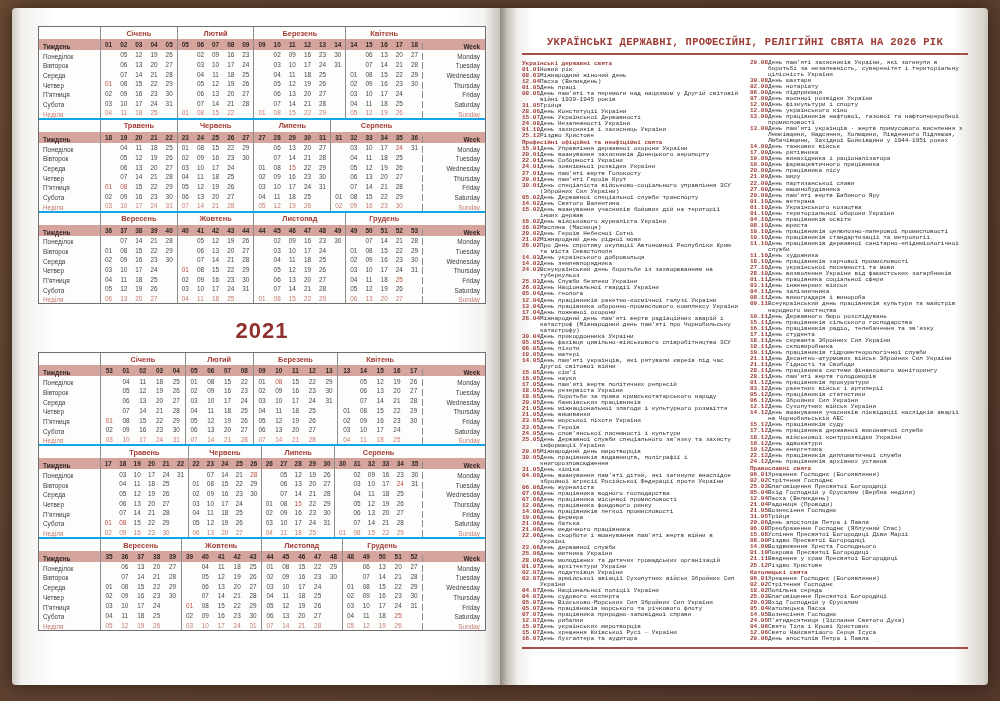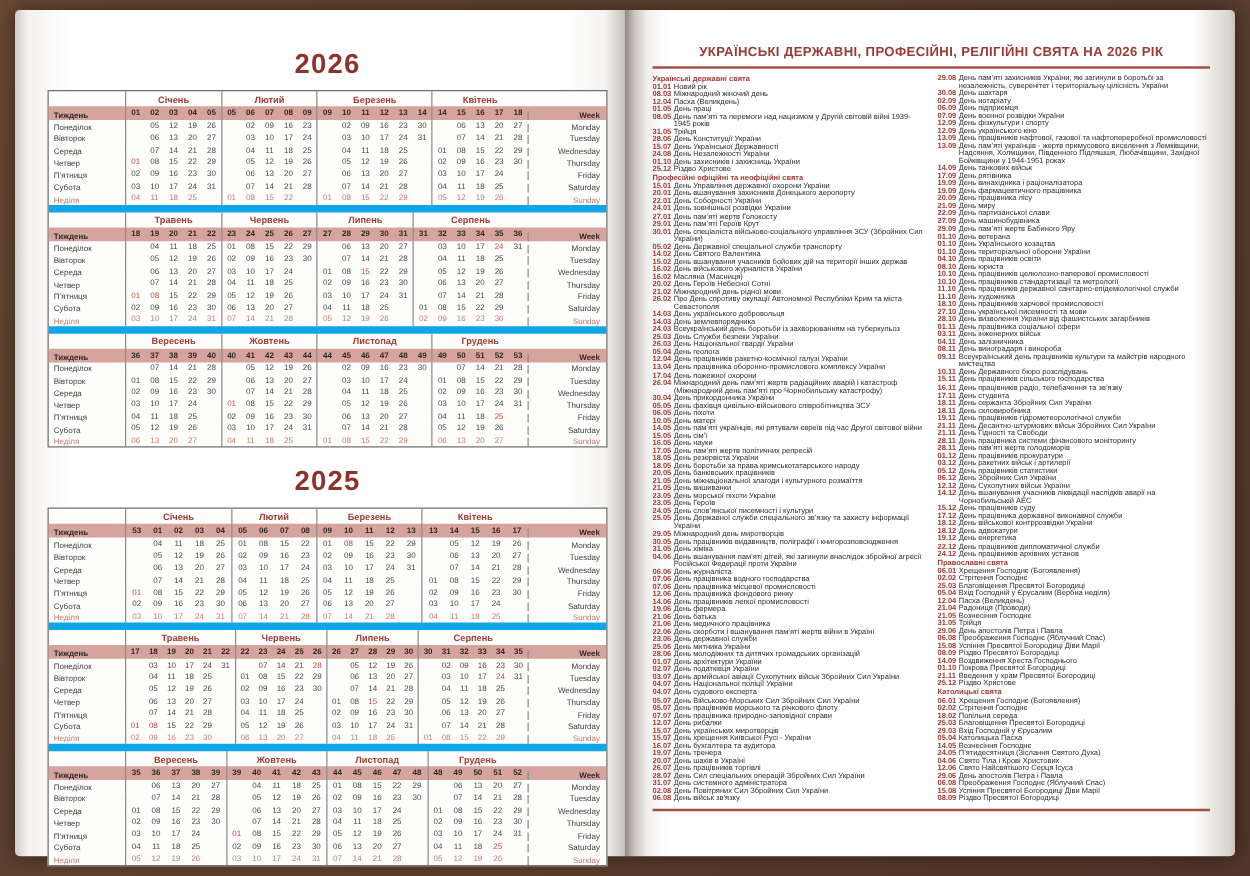--- a/index.html
+++ b/index.html
@@ -4,33 +4,33 @@
 <style>
   html,body{margin:0;padding:0;width:1000px;height:701px;overflow:hidden;
     font-family:"Liberation Sans",sans-serif;}
   body{background:linear-gradient(135deg,#6a4a33 0%,#5e4130 45%,#53372a 100%);}
   .book{position:absolute;left:12px;top:8px;right:12px;bottom:16px;display:flex;
     box-shadow:0 0 18px rgba(0,0,0,.5);}
   .page{flex:1;position:relative;}
   .page-left{background:linear-gradient(90deg,#cfcbc4 0%,#f3f1ee 2%,#ffffff 9%,#ffffff 90%,#efedea 100%);
     border-radius:4px 0 0 4px;}
   .page-right{background:linear-gradient(90deg,#b9b3aa 0%,#e9e6e1 1.5%,#ffffff 7%,#ffffff 93%,#d9d4cd 99%,#c9c3ba 100%);
-    border-radius:0 4px 4px 0;}
+    border-radius:0 4px 4px 0;font-family:Liberation Mono, monospace;}
   .page-left:after{content:"";position:absolute;top:0;bottom:0;right:0;width:16px;
     background:linear-gradient(90deg,rgba(0,0,0,0) 0%,rgba(90,80,70,.28) 100%);}
   .page-right:before{content:"";position:absolute;top:0;bottom:0;left:0;width:18px;
     background:linear-gradient(90deg,rgba(70,60,50,.35) 0%,rgba(0,0,0,0) 100%);}
 
   
   .lp-content{position:absolute;left:26px;right:14px;top:18px;bottom:12px;}
   .ytitle{text-align:center;font-size:22px;line-height:22px;font-weight:bold;
     color:#8d322c;letter-spacing:1px;margin:14px 0 10px 0;}
   .ytitle.second{margin-top:16px;}
   .cal-year{border:1px solid #6f6f6f;background:#fdfdfc;}
-  .cal-block + .cal-block{border-top:6px solid #0ea5e9;}
+  .cal-block + .cal-block{border-top:2px solid #0ea5e9;}
   .crow{display:flex;align-items:flex-end;}
   .clabel{flex:0 0 57px;padding-left:4px;font-size:6.4px;color:#3c3c3c;white-space:nowrap;}
   .crlabel{flex:0 0 57px;border-left:1px solid #8d8d8d;text-align:right;
     padding-right:5px;font-size:6.4px;color:#3c3c3c;white-space:nowrap;}
   .cgroup{display:flex;flex-grow:1;flex-shrink:1;flex-basis:0;border-left:1px solid #8d8d8d;height:100%;align-items:center;}
   .ccell{flex:1;text-align:center;font-size:6.4px;color:#474747;}
   .cmonths{height:12px;}
   .cmonths .cgroup{justify-content:center;}
   .mname{width:100%;text-align:center;font-weight:bold;font-size:7.4px;color:#a33d35;}
   .cweeks{height:11px;background:#d5a49d;}
@@ -53,21 +53,20 @@
   .hdate{flex:0 0 17px;font-weight:bold;color:#9c3a33;}
   .htext{color:#2d2d2d;}
 </style>
 </head>
 <body>
 
 <div class="book">
 
   <div class="page page-left">
     <div class="lp-content">
-      <div class="ytitle">2026</div>
       <div class="cal-year" id="cal-0">
           <div class="cal-block">
             <div class="crow cmonths">
               <div class="clabel"></div>
               <div class="cgroup" style="flex-grow: 5;">
                 <div class="mname">Січень</div>
               </div>
               <div class="cgroup" style="flex-grow: 5;">
                 <div class="mname">Лютий</div>
               </div>
@@ -902,21 +901,21 @@
                 <div class="ccell">06</div>
                 <div class="ccell">13</div>
                 <div class="ccell">20</div>
                 <div class="ccell">27</div>
                 <div class="ccell"></div>
               </div>
               <div class="crlabel">Sunday</div>
             </div>
           </div>
         </div>
-      <div class="ytitle second">2025</div>
+      <div class="ytitle second">2021</div>
       <div class="cal-year" id="cal-1">
           <div class="cal-block">
             <div class="crow cmonths">
               <div class="clabel"></div>
               <div class="cgroup" style="flex-grow: 5;">
                 <div class="mname">Січень</div>
               </div>
               <div class="cgroup" style="flex-grow: 4;">
                 <div class="mname">Лютий</div>
               </div>

